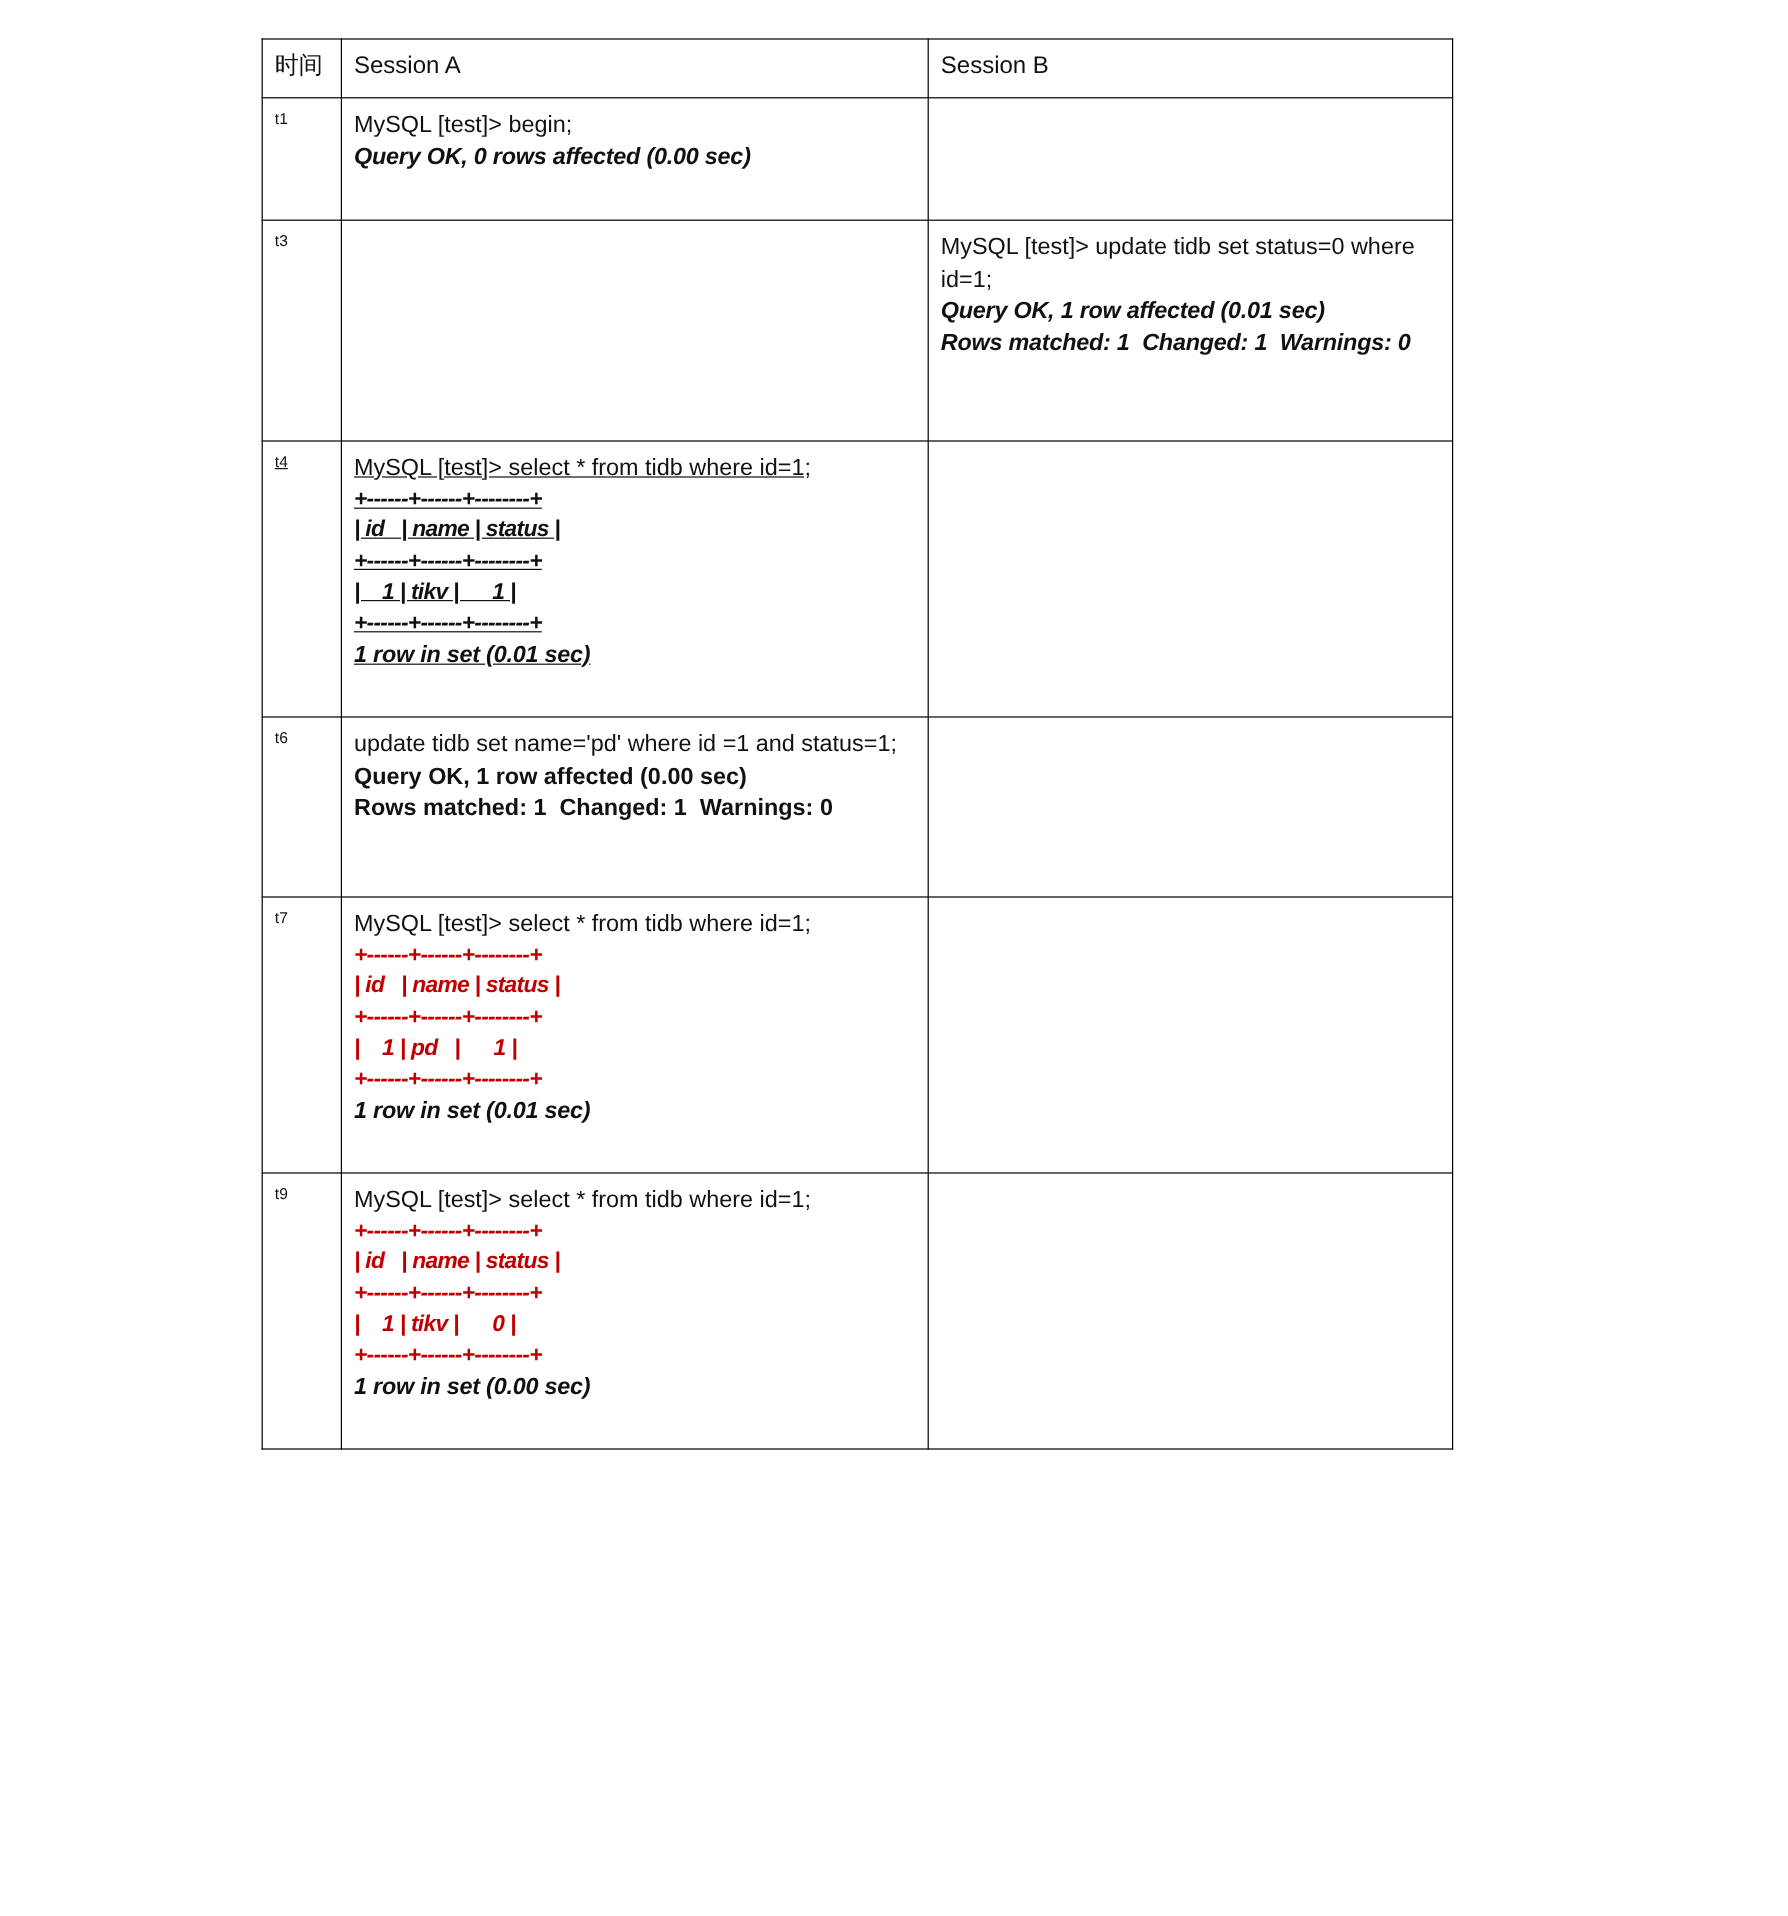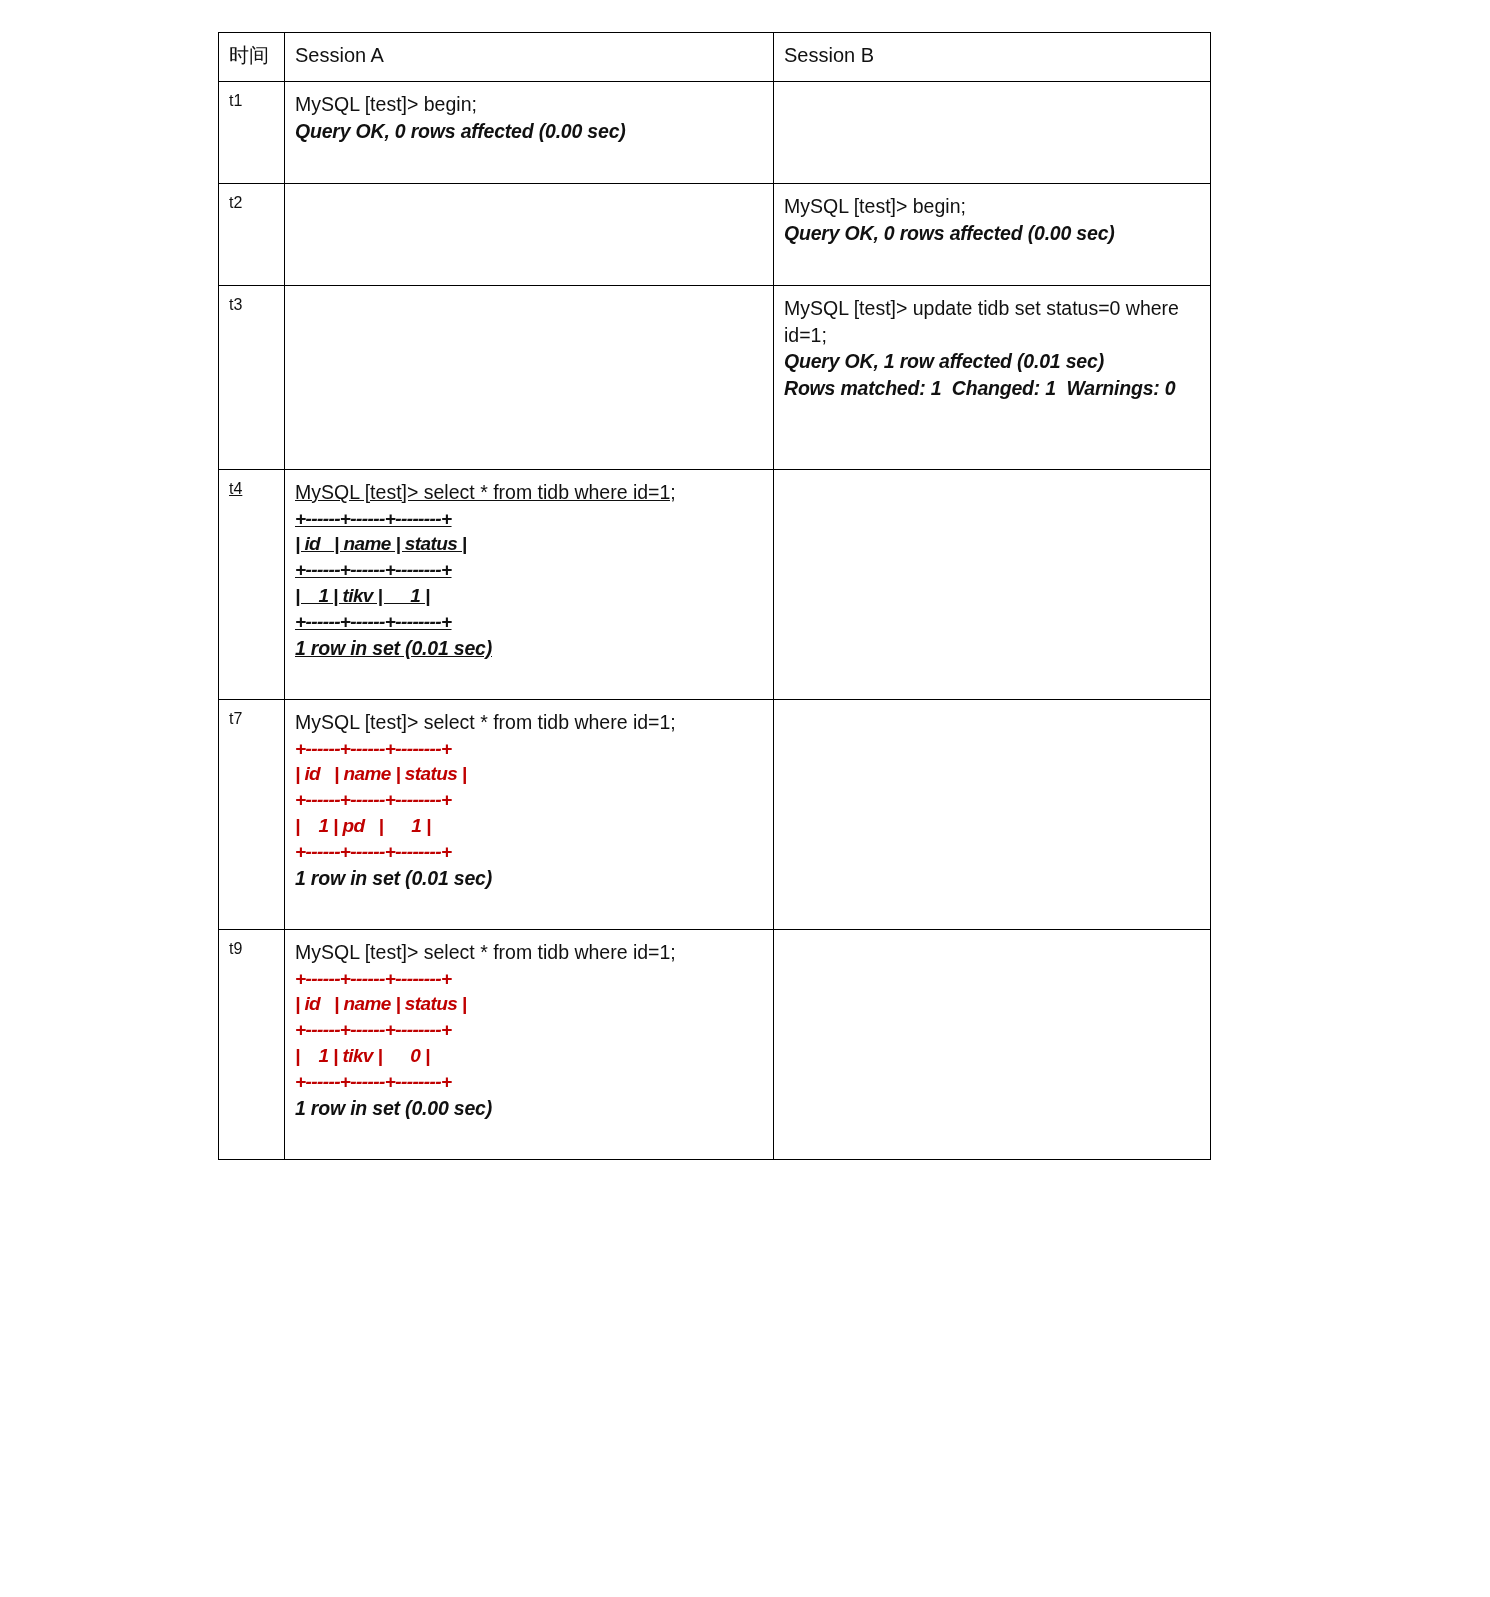--- a/index.html
+++ b/index.html
@@ -40,21 +40,21 @@
   col.c-a     { width: 489px; }
   col.c-b     { width: 437px; }
 
   .hdr-cell {
     font-size: 20px;
     line-height: 1.35;
     padding-top: 12px;
     padding-bottom: 14px;
   }
   .time-cell {
-    font-size: 16px;
+    font-size: 13px;
     line-height: 1.3;
     padding-top: 11px;
   }
   .cell-body {
     font-size: 19.5px;
     line-height: 1.36;
     margin-left: 41px;
   }
   .plain {
     font-style: normal;
@@ -117,31 +117,20 @@
         <td class="cell-body">
           <div class="plain">MySQL [test]&gt; begin;</div>
           <div class="bold-italic">Query OK, 0 rows affected (0.00 sec)</div>
         </td>
         <td class="cell-body">
           <div class="plain"></div>
           <div class="bold-italic"></div>
         </td>
       </tr>
 
-      <tr class="rowpad-t2">
-        <td class="time-cell">t2</td>
-        <td class="cell-body">
-          <div class="plain"></div>
-          <div class="bold-italic"></div>
-        </td>
-        <td class="cell-body">
-          <div class="plain">MySQL [test]&gt; begin;</div>
-          <div class="bold-italic">Query OK, 0 rows affected (0.00 sec)</div>
-        </td>
-      </tr>
 
       <tr class="rowpad-t3">
         <td class="time-cell">t3</td>
         <td class="cell-body">
           <div class="plain"></div>
           <div class="bold-italic"></div>
         </td>
         <td class="cell-body">
           <div class="plain">MySQL [test]&gt; update tidb set status=0 where id=1;</div>
           <div class="bold-italic">Query OK, 1 row affected (0.01 sec)
@@ -160,20 +149,32 @@
 +------+------+--------+</div>
           <div class="bold-italic">1 row in set (0.01 sec)</div>
         </td>
         <td class="cell-body">
           <div class="plain"></div>
           <div class="bold-italic"></div>
         </td>
       </tr>
 
 
+      <tr class="rowpad-t6">
+        <td class="time-cell">t6</td>
+        <td class="cell-body">
+          <div class="plain">update tidb set name='pd' where id =1 and status=1;</div>
+          <div class="bold-upright">Query OK, 1 row affected (0.00 sec)
+Rows matched: 1  Changed: 1  Warnings: 0</div>
+        </td>
+        <td class="cell-body">
+          <div class="plain"></div>
+          <div class="bold-italic"></div>
+        </td>
+      </tr>
 
       <tr class="rowpad-t7">
         <td class="time-cell">t7</td>
         <td class="cell-body">
           <div class="plain">MySQL [test]&gt; select * from tidb where id=1;</div>
           <div class="gridart red">+------+------+--------+
 | id   | name | status |
 +------+------+--------+
 |    1 | pd   |      1 |
 +------+------+--------+</div>

